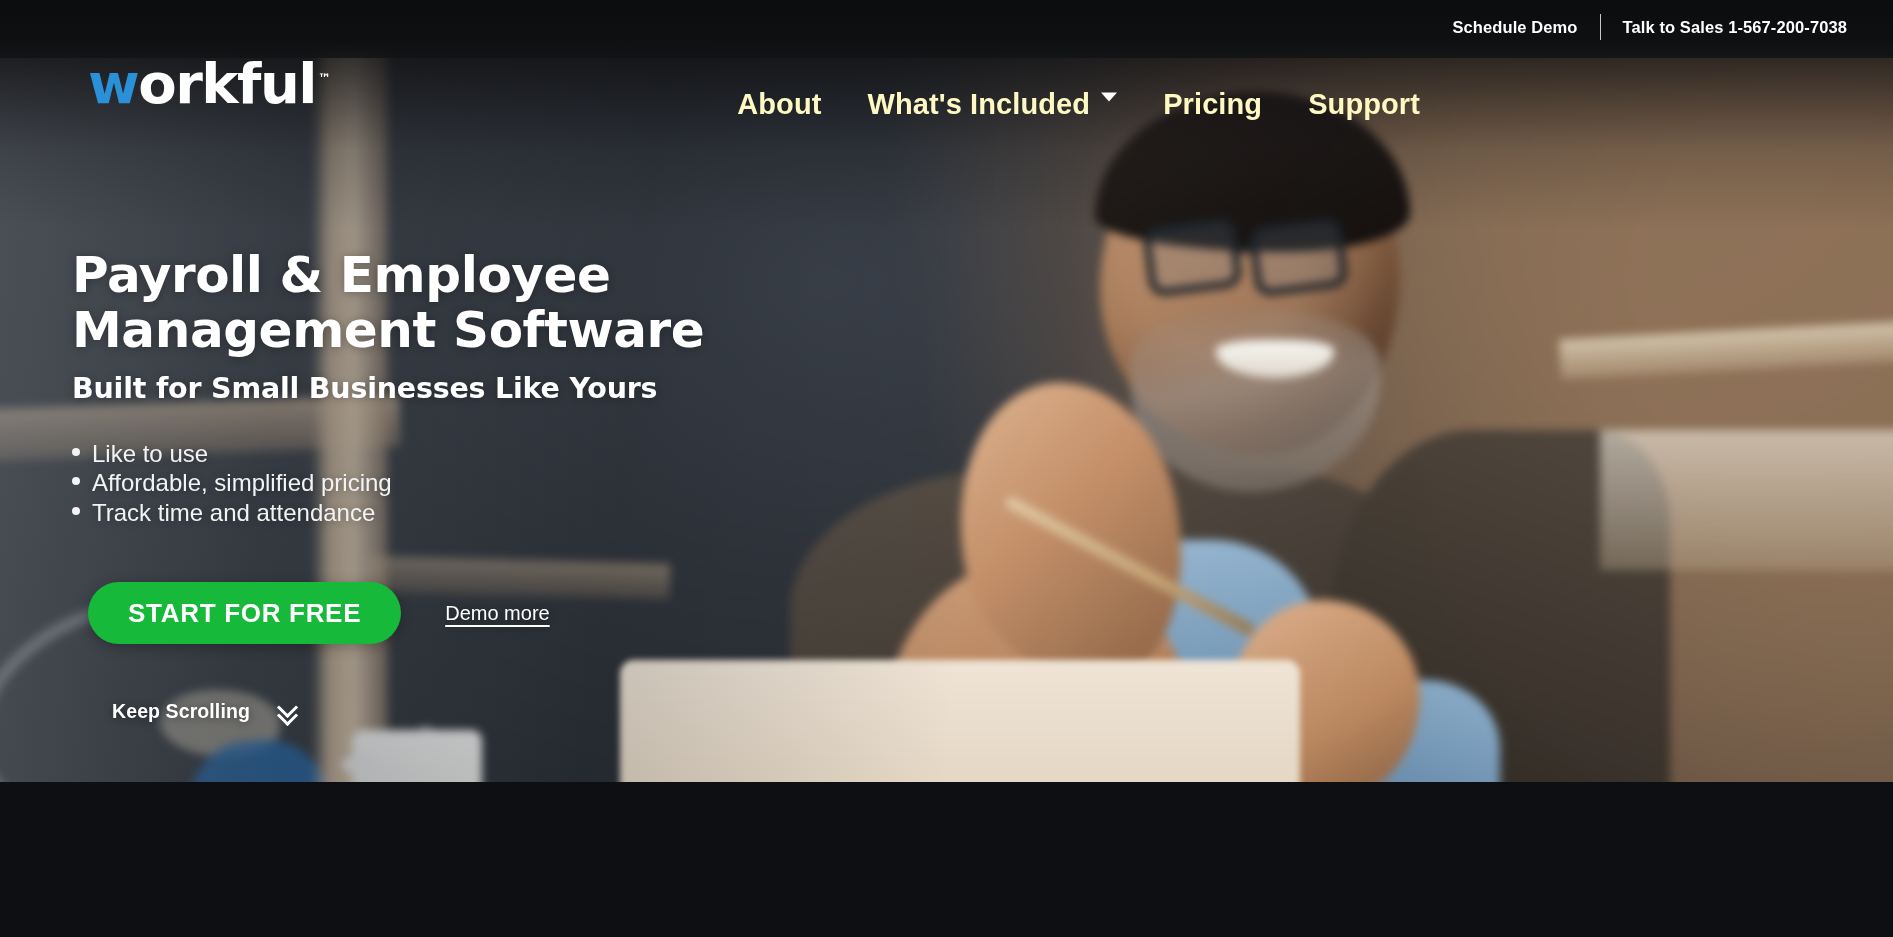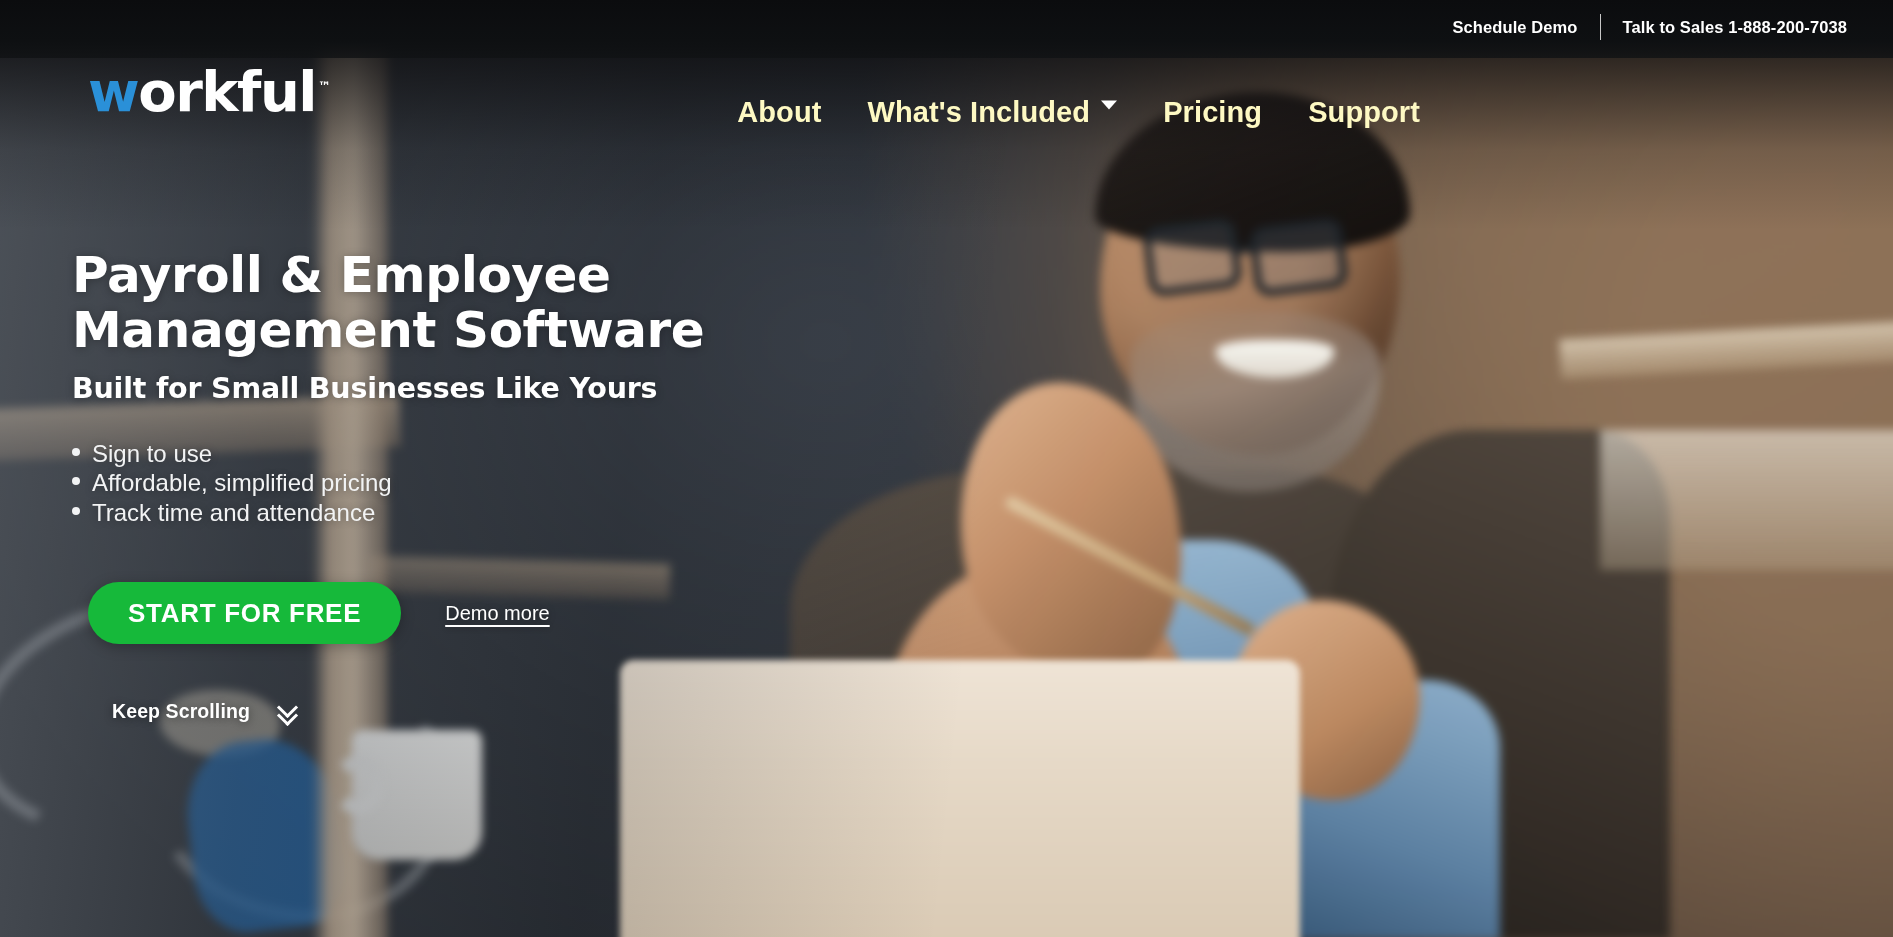--- a/index.html
+++ b/index.html
@@ -9,21 +9,21 @@
     width: 1893px;
     height: 937px;
     overflow: hidden;
     background: #0d0f12;
     font-family: "Liberation Sans", sans-serif;
   }
 
   .hero {
     position: relative;
     width: 1893px;
-    height: 937px;
+    height: 782px;
     overflow: hidden;
     isolation: isolate;
   }
 
   
   .photo {
     position: absolute;
     inset: -60px;
     z-index: 0;
     background:
@@ -199,21 +199,21 @@
     white-space:nowrap;
   }
   .utility a { color:#fff; text-decoration:none; }
   .u-demo { text-decoration:underline; text-underline-offset:3px; text-decoration-thickness:2px; cursor:pointer; }
   .u-sep { display:inline-block; width:1px; height:26px; background:#c7c7c7; margin:0 22px; }
   .u-sales { cursor:pointer; }
 
   
   .nav {
     position:absolute; left:0; top:58px; width:100%; height:92px;
-    display:flex; align-items:center;margin-top:8px;
+    display:flex; align-items:center;
   }
   .logo {
     position:absolute; left:88px; top:-2px;
     font-size:56px; font-weight:700; color:#fff;
     letter-spacing:-1.5px; line-height:1; cursor:pointer;
     font-family:"DejaVu Sans", sans-serif;
   }
   .logo .w-blue { color:#2a90d8; }
   .logo .tm {
     font-size:13px; vertical-align:super; letter-spacing:0;
@@ -338,21 +338,21 @@
   <div class="cup-handle"></div>
 
   <div class="scrim"></div>
   <div class="topbar-shade"></div>
 
   <div class="content">
 
     <div class="utility">
       <a class="u-demo" href="#">Schedule Demo</a>
       <span class="u-sep"></span>
-      <span class="u-sales">Talk to Sales 1-888-200-7038</span>
+      <span class="u-sales">Talk to Sales 1-567-200-7038</span>
     </div>
 
     <nav class="nav">
 
       <div class="logo"><span class="w-blue">w</span><span>orkful</span><span class="tm">™</span></div>
 
       <div class="navlinks">
         <a class="navlink" href="#">
           <span>About</span>
         </a>
@@ -371,21 +371,21 @@
     </nav>
 
     <div class="copy">
       <h1 class="h1">Payroll &amp; Employee
 Management Software</h1>
       <h2 class="h2">Built for Small Businesses Like Yours</h2>
 
       <ul class="bullets">
         <li>
           <span class="dot"></span>
-          <span>Sign to use</span>
+          <span>Like to use</span>
         </li>
         <li>
           <span class="dot"></span>
           <span>Affordable, simplified pricing</span>
         </li>
         <li>
           <span class="dot"></span>
           <span>Track time and attendance</span>
         </li>
       </ul>

